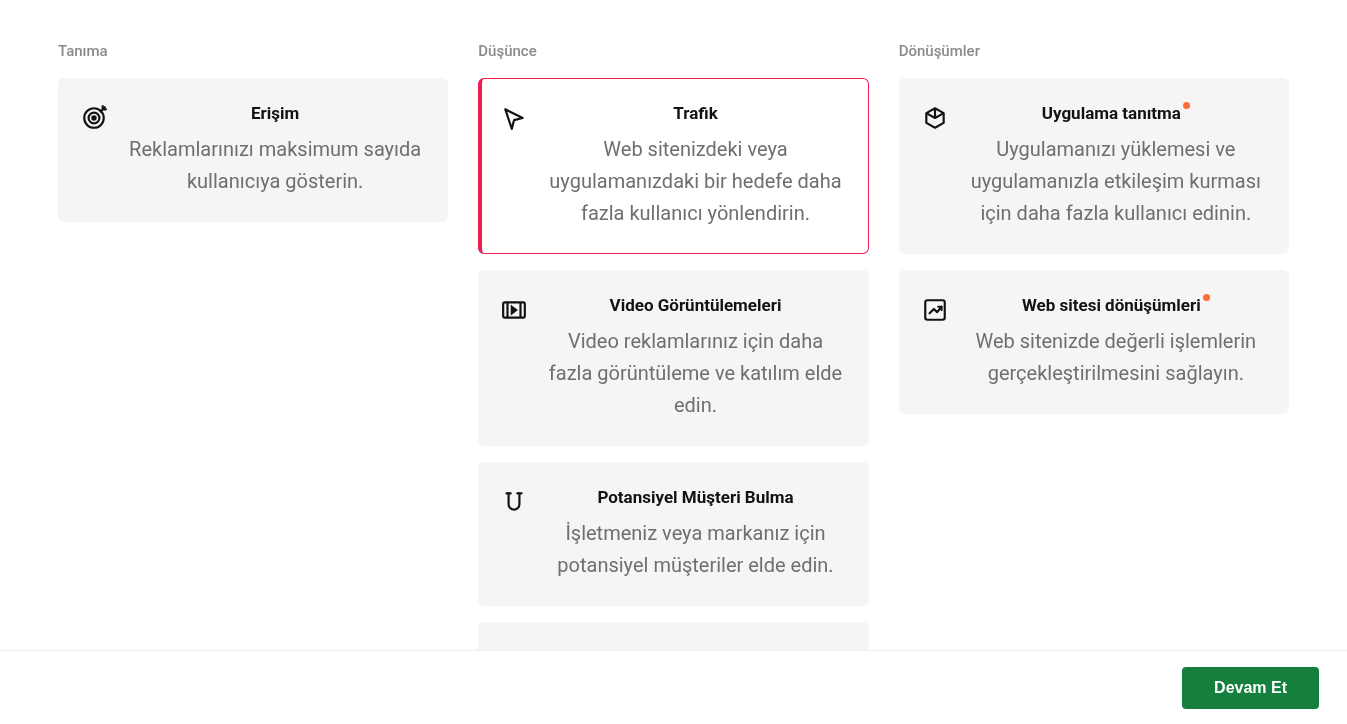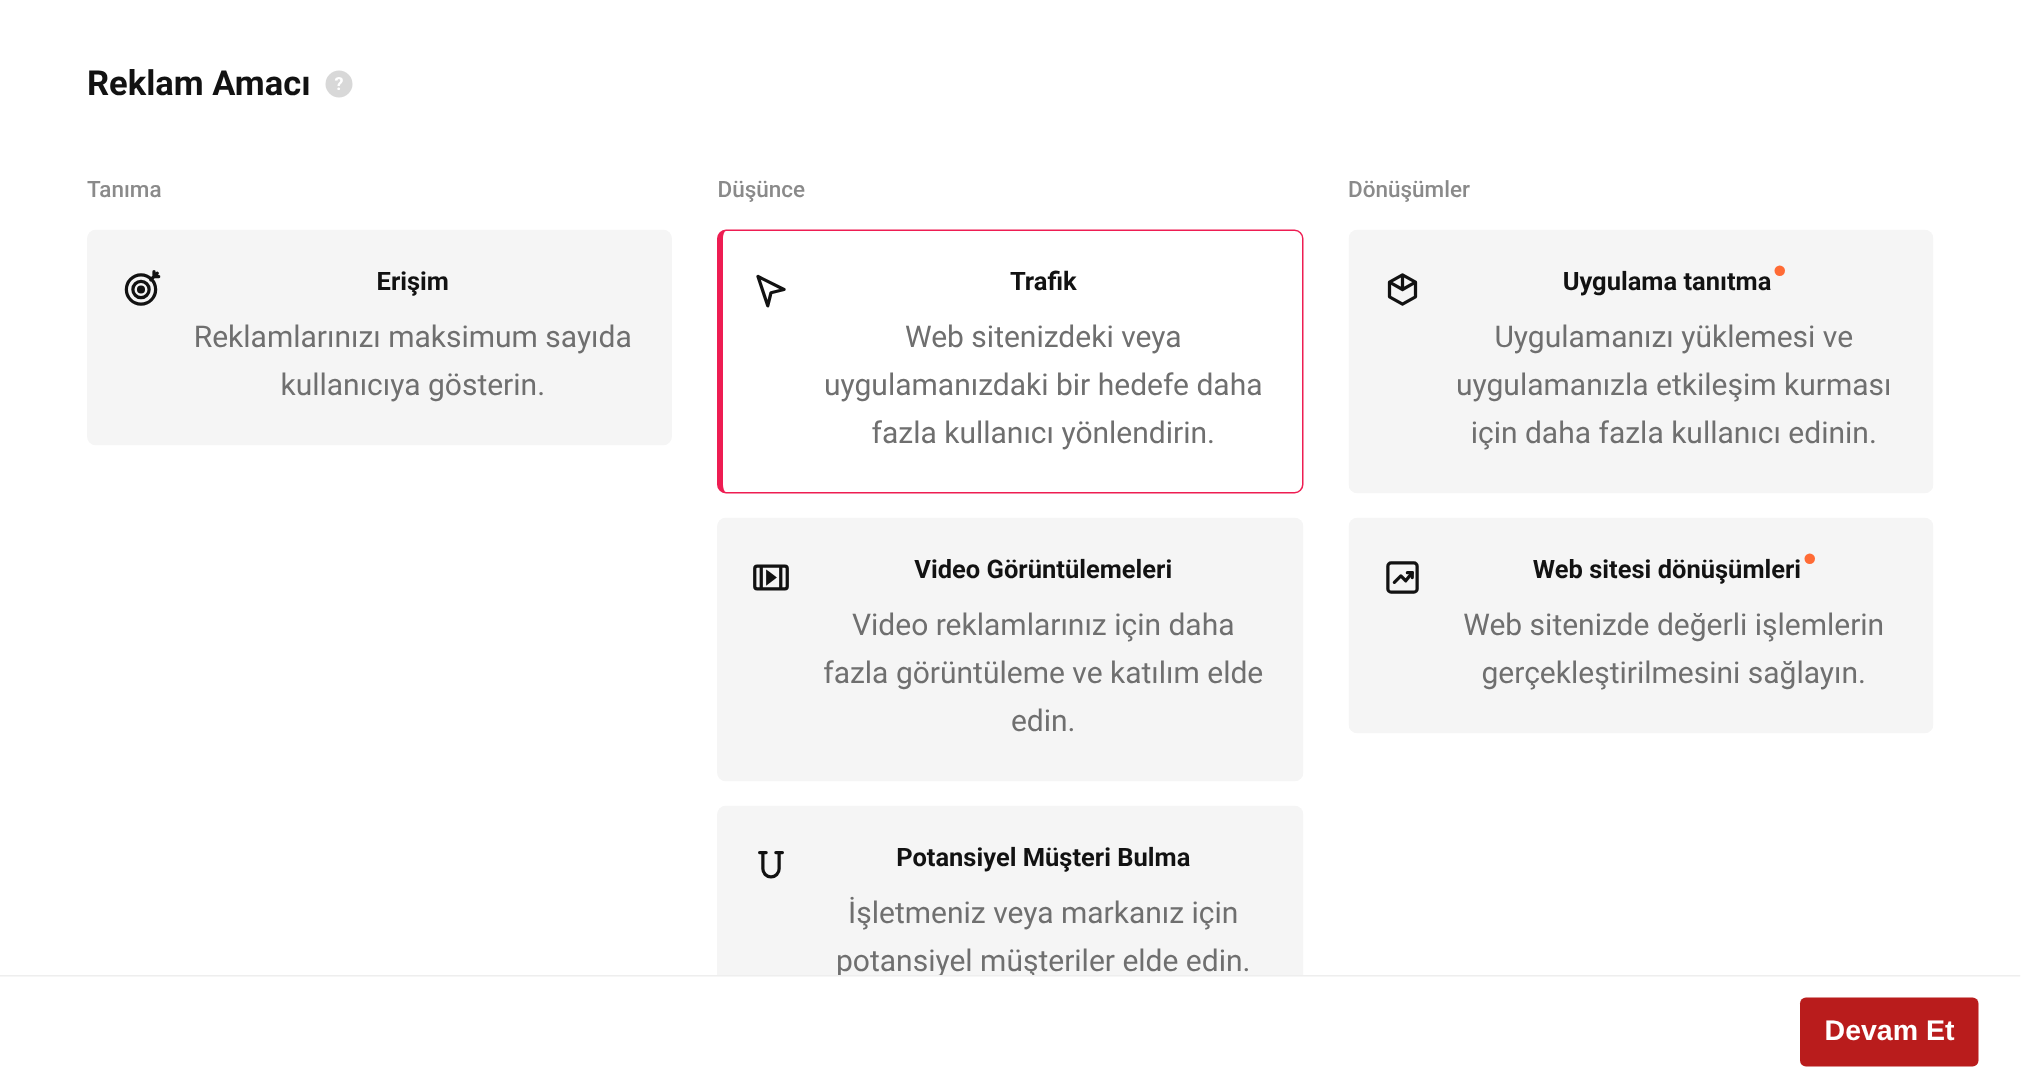--- a/index.html
+++ b/index.html
@@ -110,38 +110,34 @@
     bottom: 0;
     height: 74px;
     background: #fff;
     border-top: 1px solid #eee;
     display: flex;
     align-items: center;
     justify-content: flex-end;
     padding-right: 28px;
   }
   .continue-btn {
-    background: #b91c1c;
+    background: #15803d;
     color: #fff;
     border: none;
     border-radius: 4px;
-    padding: 12px 16px;
-    font-size: 19px;
+    padding: 12px 32px;
+    font-size: 16px;
     font-weight: 700;
     cursor: pointer;
   }
 </style>
 </head>
 <body>
 
 <div class="page">
-  <div class="title-row">
-    <div class="page-title">Reklam Amacı</div>
-    <span class="help-icon">?</span>
-  </div>
 
   <div class="columns">
 
     <div class="col">
       <div class="col-header">Tanıma</div>
 
       <div class="card">
         <div class="card-icon">
           <svg viewBox="0 0 24 24" fill="none" stroke="#121212" stroke-width="2">
             <circle cx="12" cy="12" r="9"></circle>

